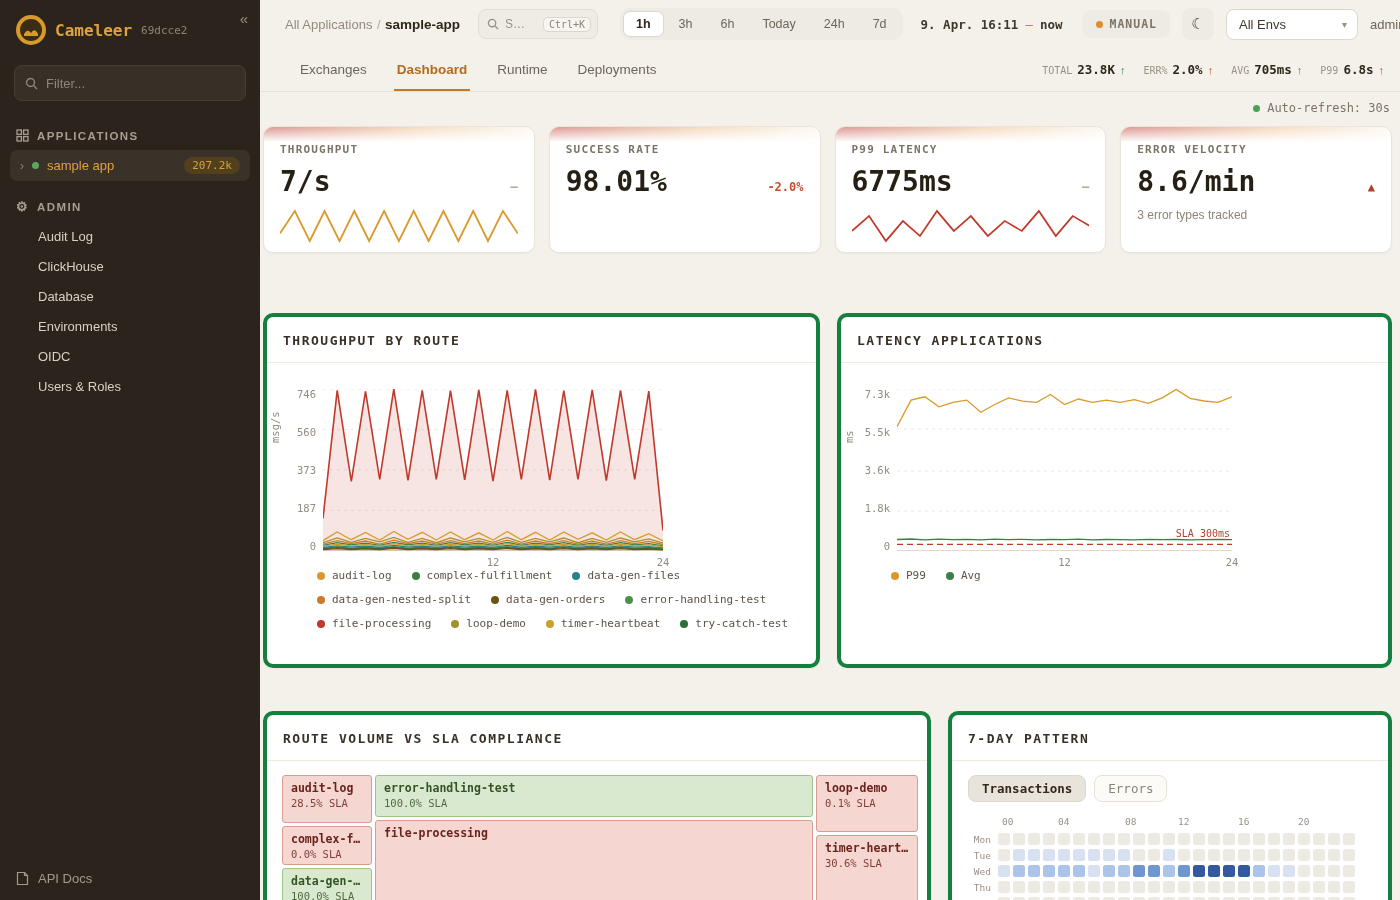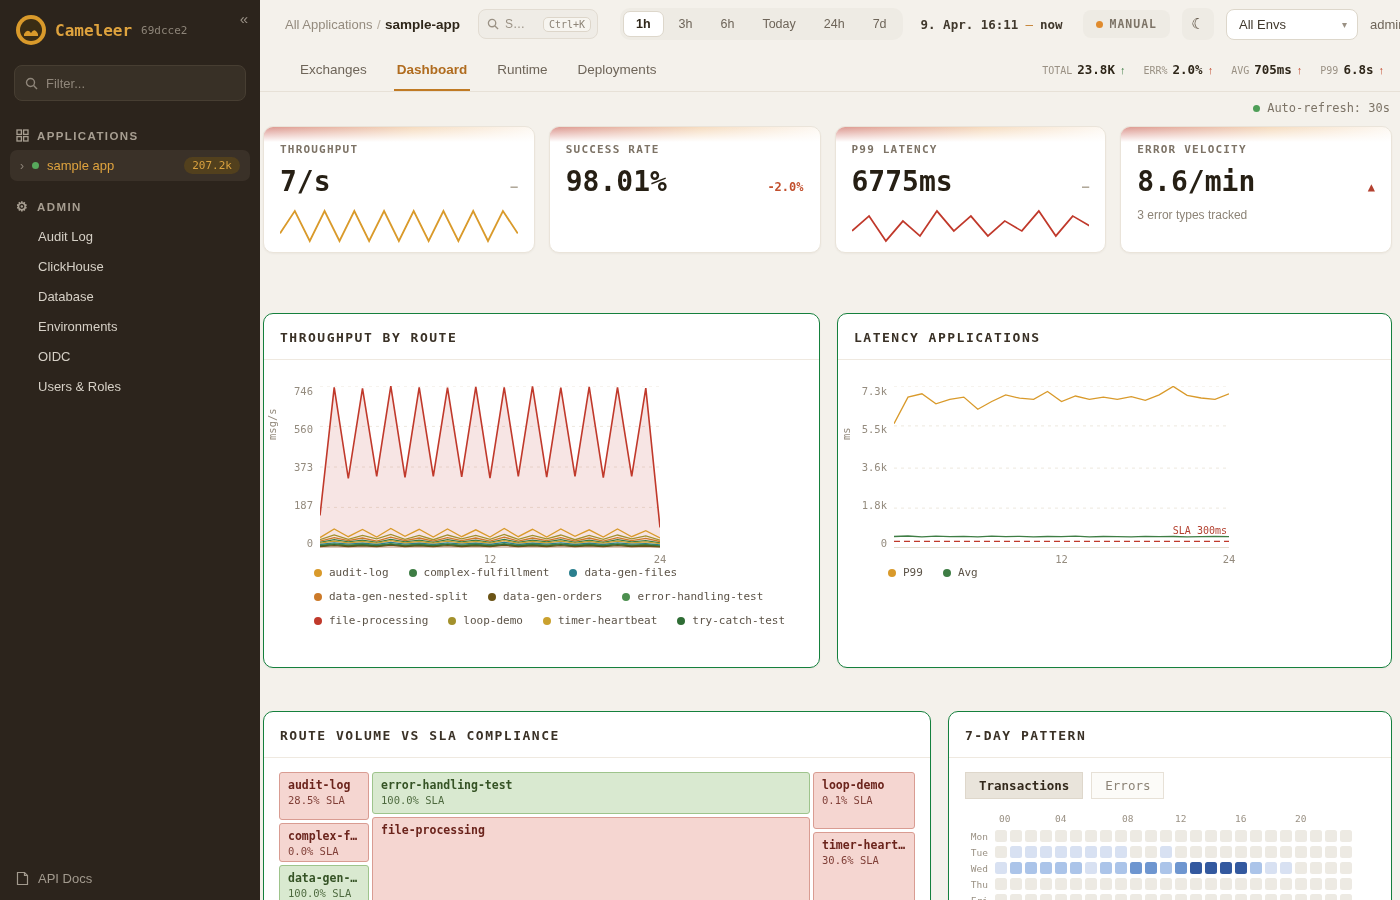--- a/index.html
+++ b/index.html
@@ -76,21 +76,21 @@
   .kpi-main { display:flex; align-items:baseline; justify-content:space-between; margin-top:9px; }
   .kpi-value { font-size:28px; font-weight:bold; color:#261f14; }
   .kpi-delta { font-size:12px; font-weight:bold; }
   .tone-muted { color:#b0a899; }
   .tone-warn { color:#c2502e; }
   .tone-bad { color:#b3402f; }
   .kpi-sub { font-size:12px; color:#8d8477; margin-top:10px; }
   .kpi-spark { position:absolute; left:16px; right:16px; bottom:9px; height:34px; }
 
   
-  .panel { background:#fff; border:1px solid #15803d; border-radius:10px; box-shadow:0 1px 2px rgba(80,60,30,.05); }
+  .panel { background:#fff; border:4px solid #15803d; border-radius:10px; box-shadow:0 1px 2px rgba(80,60,30,.05); }
   .panel-head { padding:14px 16px 13px; border-bottom:1px solid #efe9e0; }
   .panel-title { font-size:13px; font-weight:bold; letter-spacing:1.5px; color:#3a3126; }
 
   .charts-row { display:flex; gap:17px; margin-top:60px; }
   .panel.throughput { width:557px; height:355px; flex-shrink:0; }
   .panel.latency { flex:1; height:355px; }
   .chart-wrap { display:flex; padding:26px 10px 0 14px; position:relative; }
   .y-unit { position:absolute; left:2px; top:80px; transform:rotate(-90deg); transform-origin:left top; font-size:10.5px; color:#948b7e; }
   .y-labels { width:42px; display:flex; flex-direction:column; justify-content:space-between; align-items:flex-end; height:162px; padding-right:7px; }
   .y-tick { font-size:10.5px; color:#948b7e; line-height:1; }
@@ -109,21 +109,21 @@
   .panel.treemap-panel { width:668px; height:320px; flex-shrink:0; }
   .panel.heatmap-panel { flex:1; height:320px; }
   .treemap { position:relative; margin:14px 15px; height:250px; }
   .tile { position:absolute; border-radius:3px; padding:5px 8px; overflow:hidden; cursor:pointer; }
   .tile.bad { background:#f5d6d1; border:1px solid #d99c92; color:#6b241c; }
   .tile.good { background:#d9e9d0; border:1px solid #9ec48c; color:#355325; }
   .tile-name { font-size:11.5px; font-weight:bold; white-space:nowrap; overflow:hidden; text-overflow:ellipsis; }
   .tile-sla { font-size:10.5px; margin-top:2px; opacity:.85; }
 
   .toggle-row { display:flex; gap:8px; padding:14px 16px 12px; }
-  .toggle-chip { font-family:"DejaVu Sans Mono",monospace; font-size:12.5px; padding:5px 13px; border-radius:0; }
+  .toggle-chip { font-family:"DejaVu Sans Mono",monospace; font-size:12.5px; padding:5px 13px; border-radius:8px; }
   .toggle-chip.active { background:#e9e4db; color:#33291c; font-weight:bold; border:1px solid #ded7cb; }
   .toggle-chip:not(.active) { background:#fcfbf8; border:1px solid #e7e1d7; color:#8d8477; }
   .heatmap { padding:2px 16px; }
   .hm-hours { position:relative; height:15px; margin-left:30px; }
   .hm-hour { position:absolute; font-size:9.5px; color:#9a9184; }
   .hm-row { display:flex; align-items:center; height:16px; }
   .hm-day { width:30px; font-size:9.5px; color:#9a9184; text-align:right; padding-right:7px; flex-shrink:0; }
   .hm-cell { width:12px; height:12px; border-radius:2.5px; margin-right:3px; flex-shrink:0; }
 </style>
 </head>

